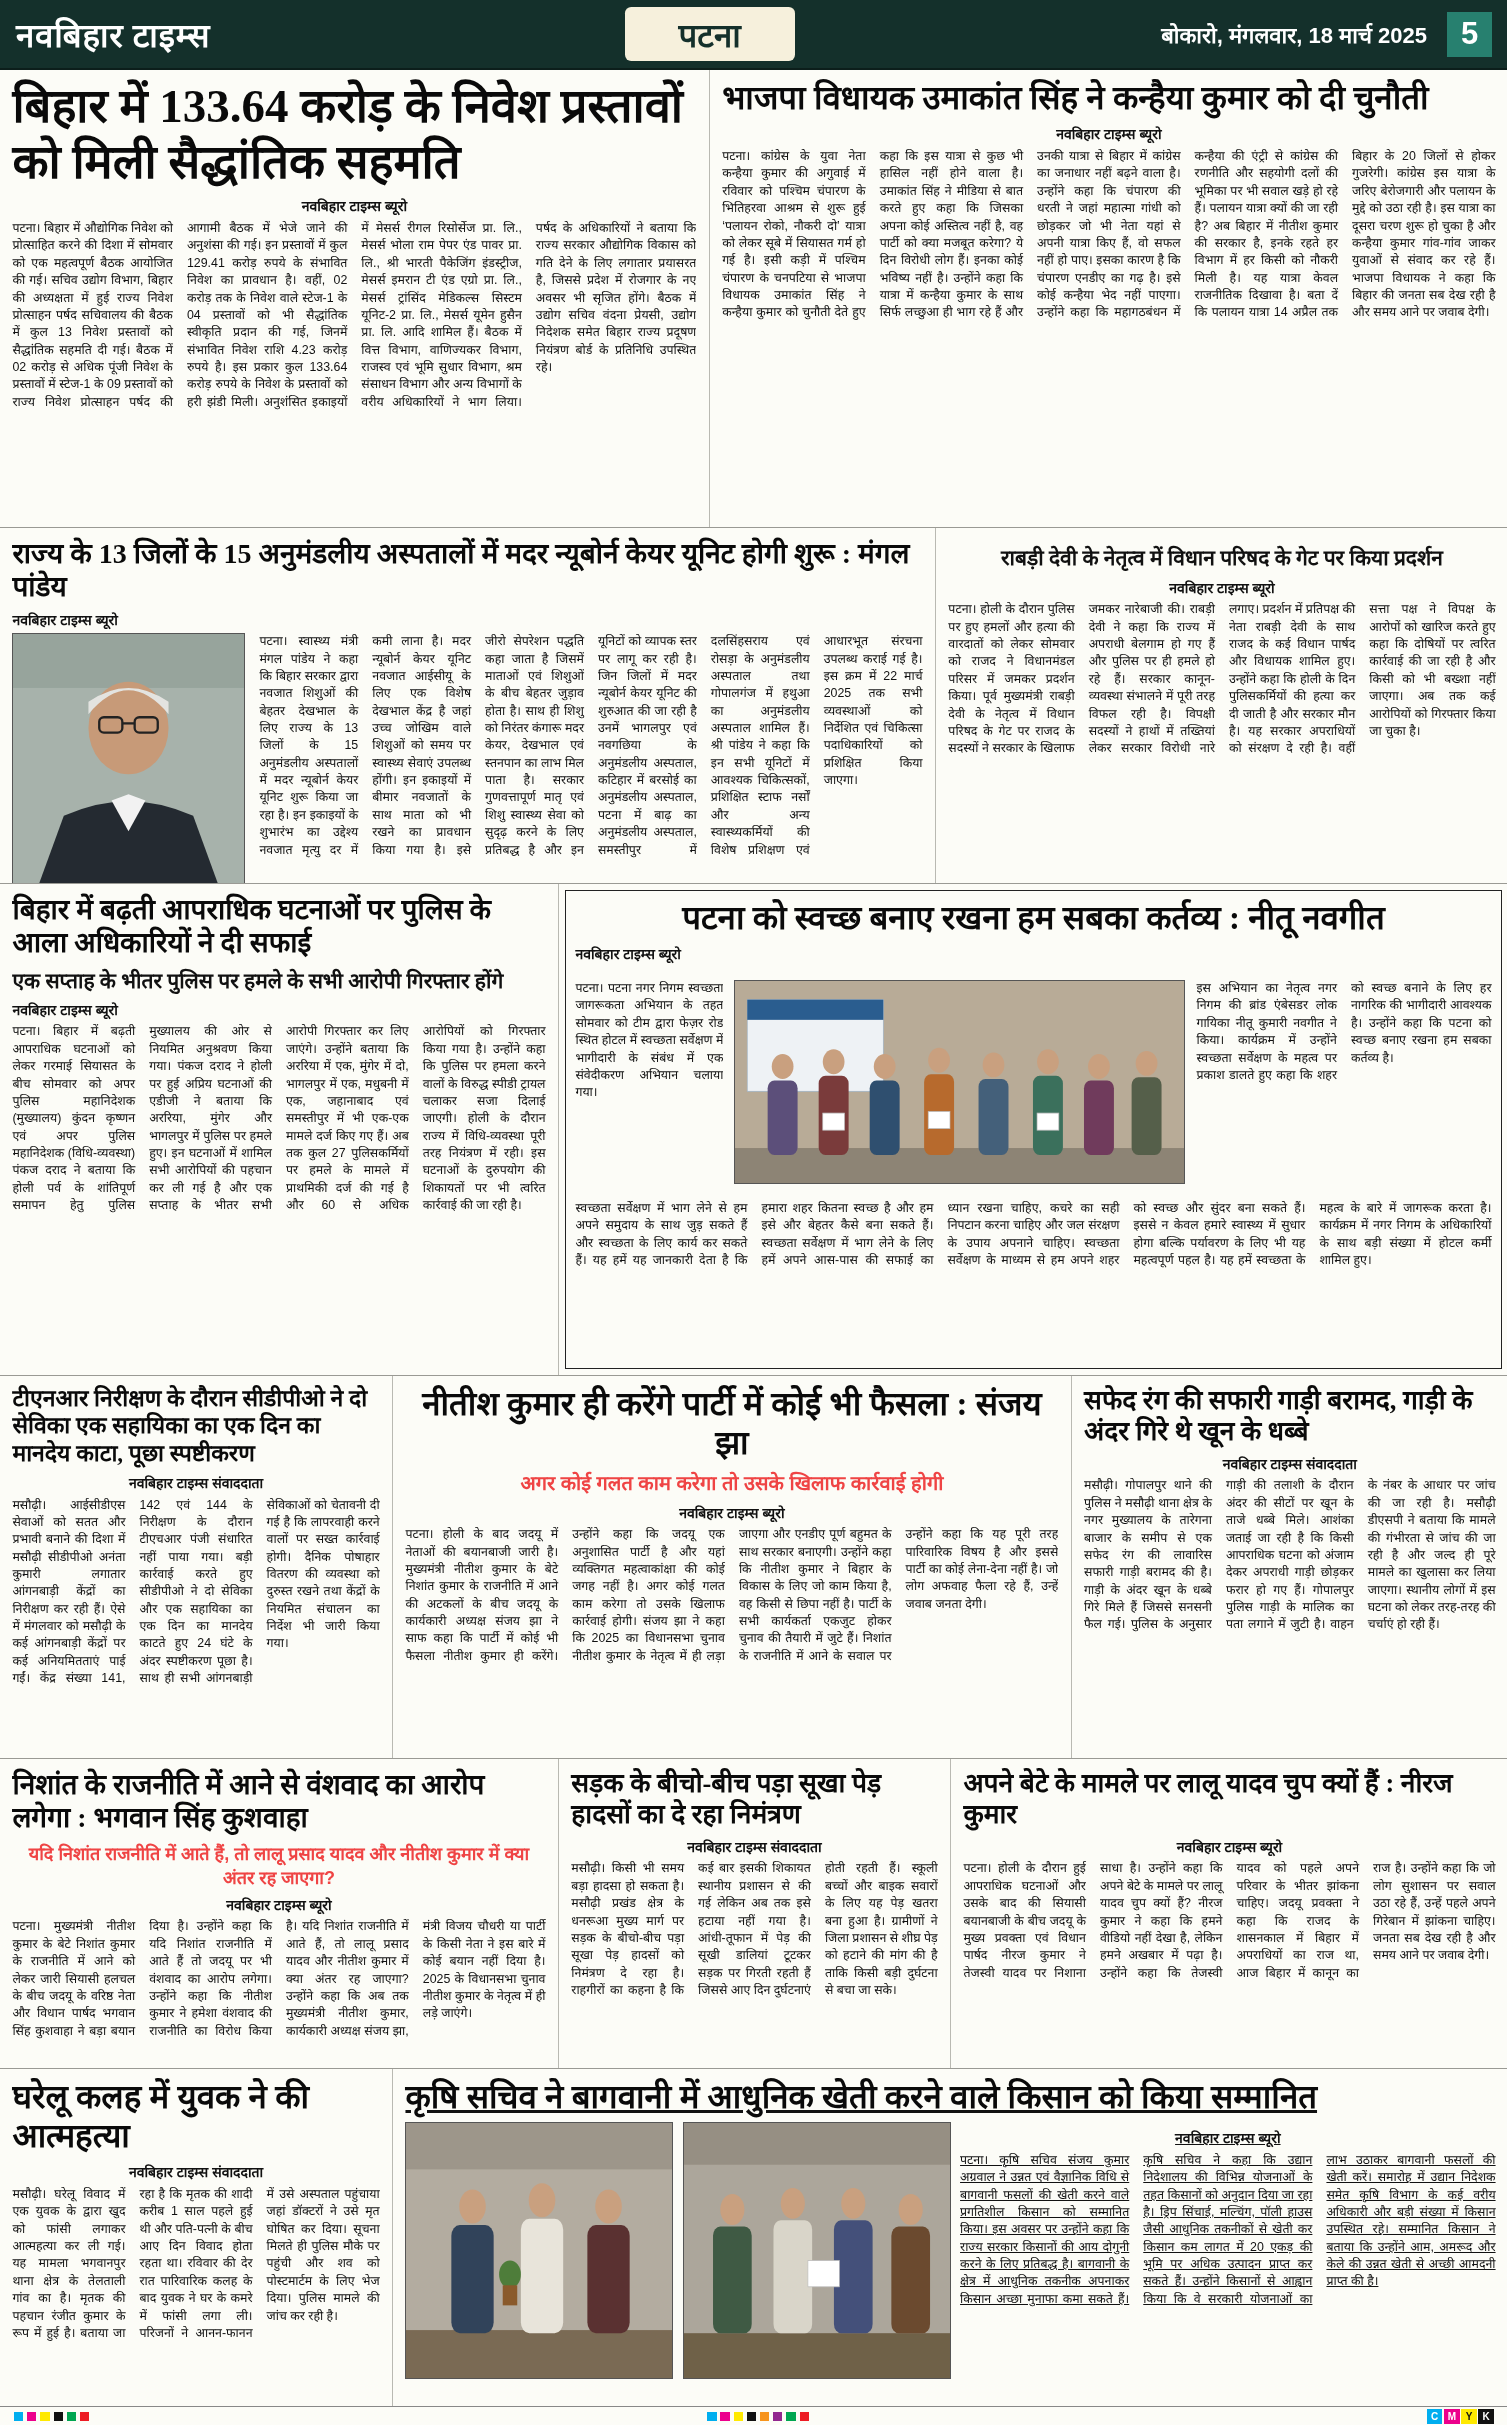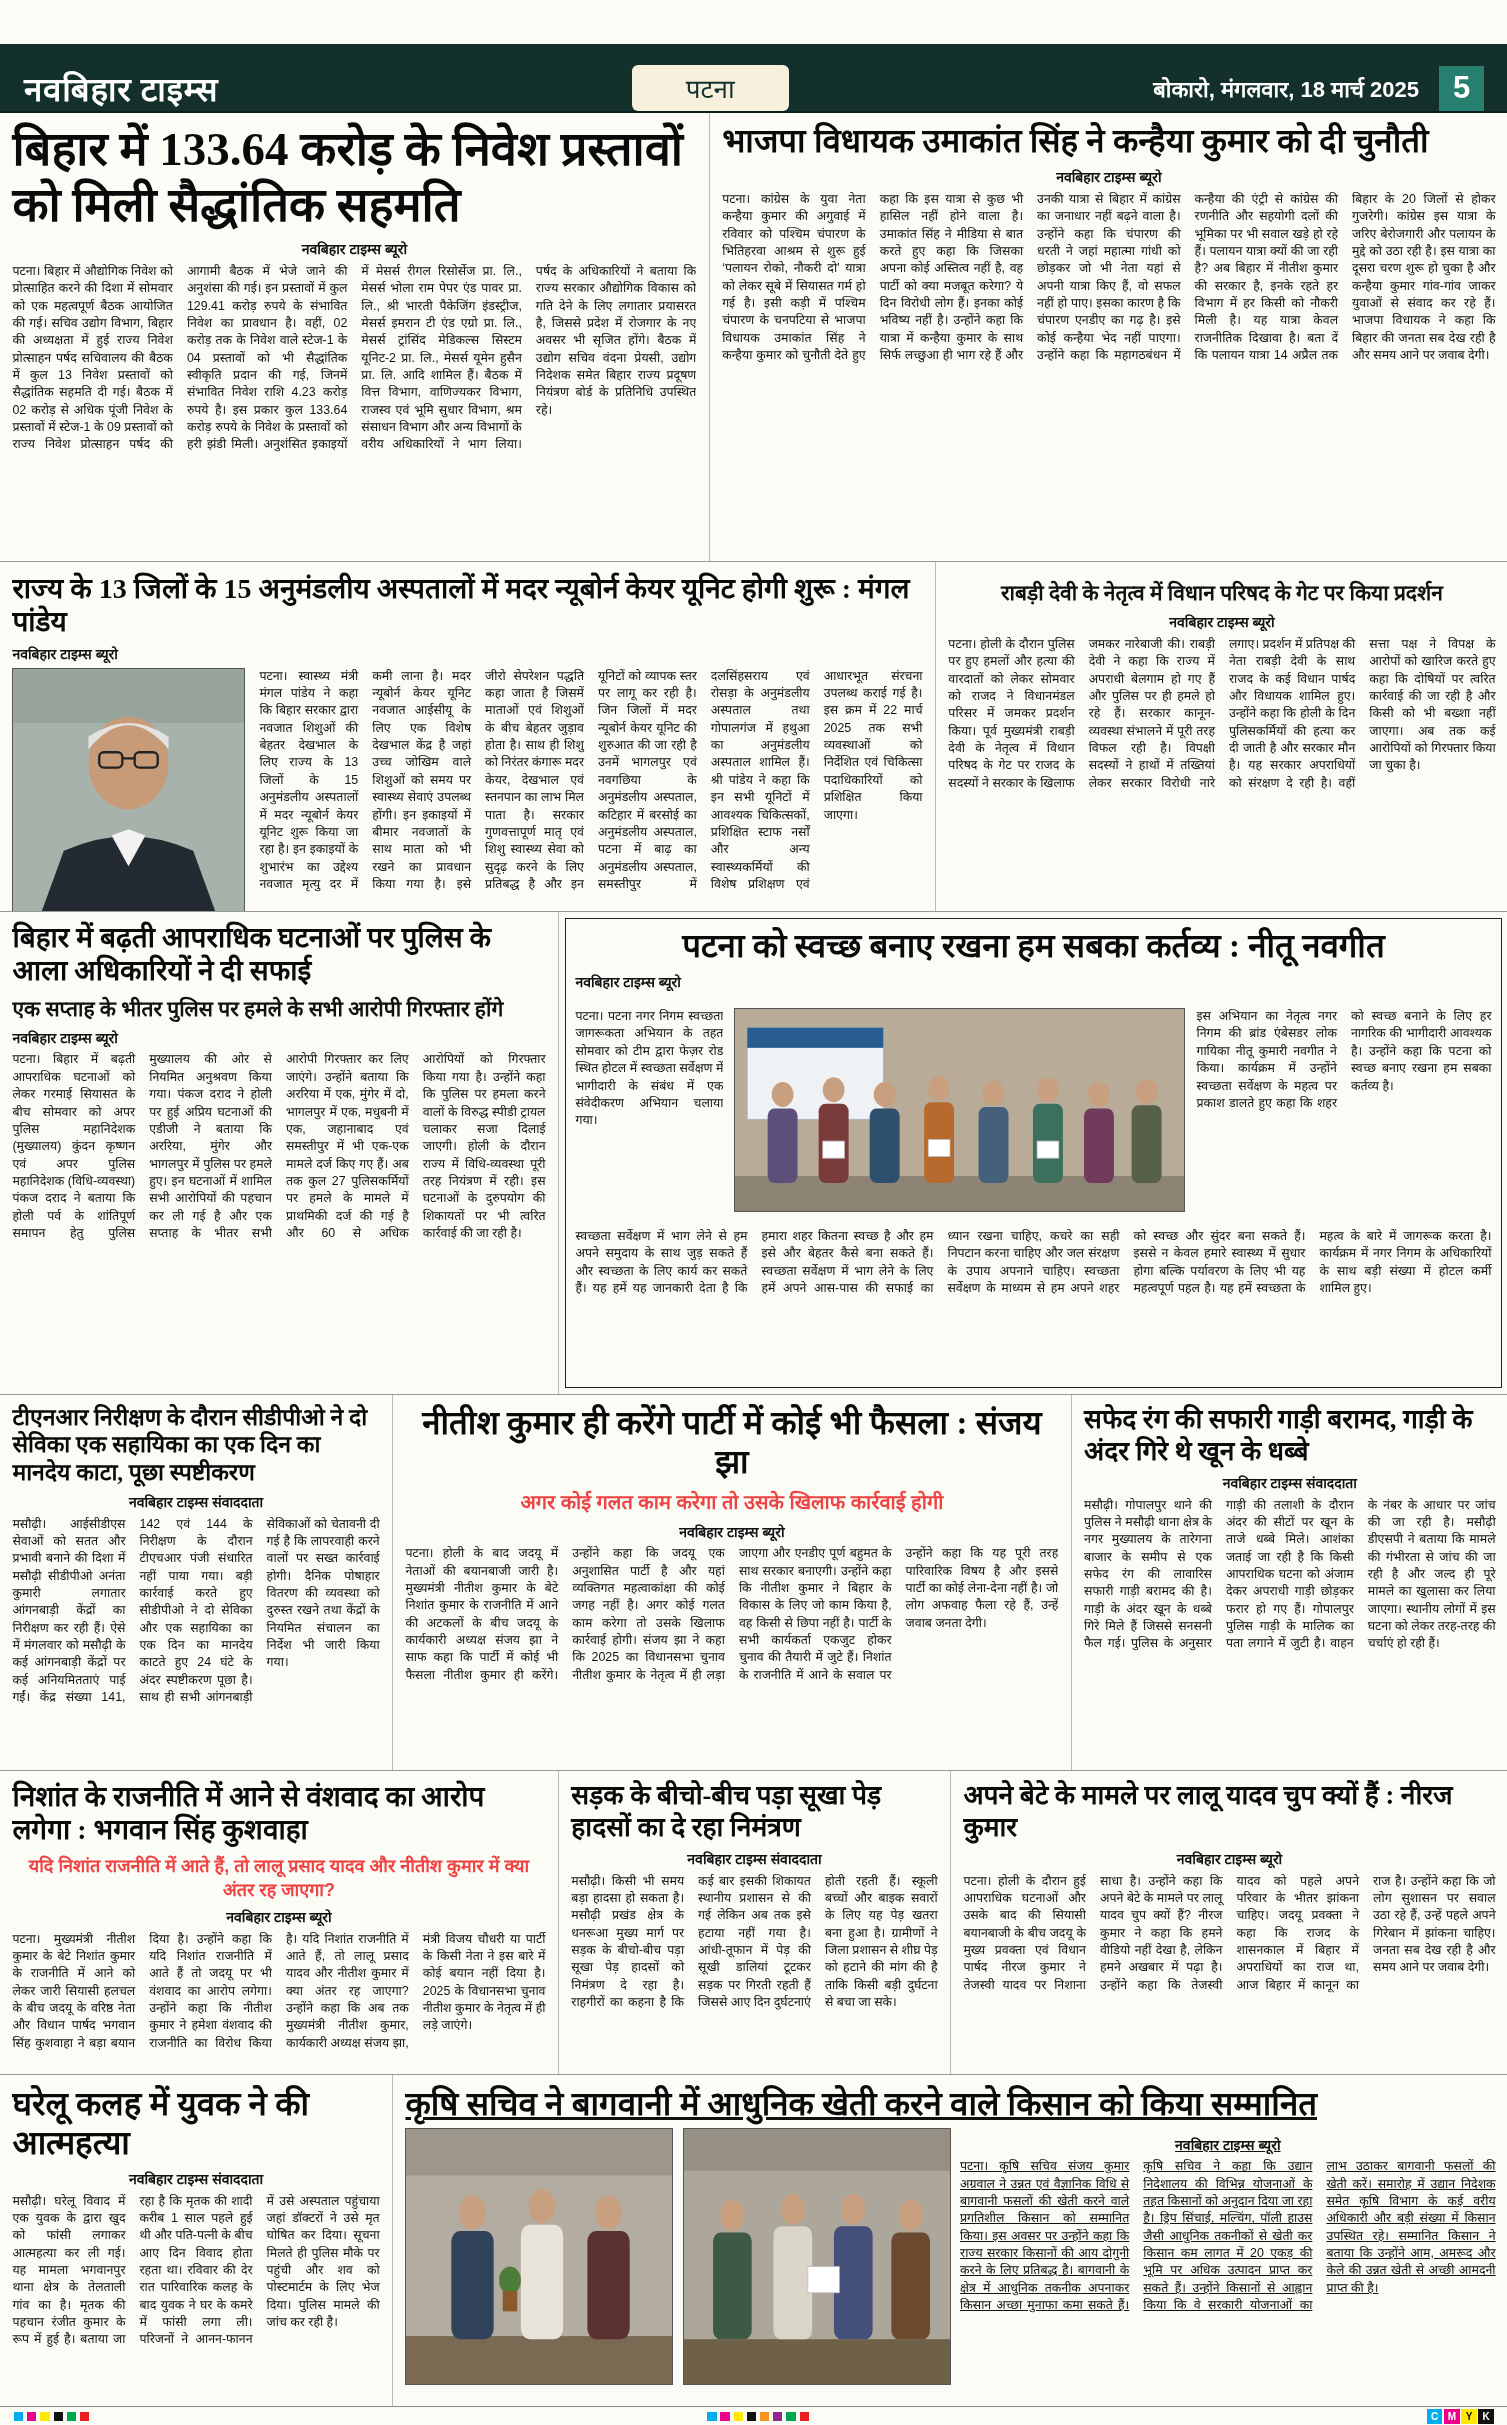--- a/index.html
+++ b/index.html
@@ -3,28 +3,28 @@
 <meta charset="utf-8">
 <style>
   * { margin:0; padding:0; box-sizing:border-box; }
   html,body { background:#dcdcd6; }
   body { font-family:"Liberation Sans","DejaVu Sans",sans-serif; }
   .page { width:1508px; height:2426px; margin:0 auto; background:#fcfcf7; color:#111;
           display:flex; flex-direction:column; overflow:hidden; }
 
   
   .masthead { height:70px; background:#14302b; border-bottom:2.3px solid #0c1e1b;
-              display:flex; align-items:flex-end; padding:0 24px;margin-top:44px; }
+              display:flex; align-items:center; padding:0 16px; }
   .m-left  { width:30%; }
   .m-center{ flex:1; text-align:center; }
   .m-right { width:36%; display:flex; justify-content:flex-end; align-items:center; gap:20px; }
   .paper-name { color:#ffffff; font-size:33px; font-weight:bold; letter-spacing:0.8px;
                 font-family:"Liberation Serif","DejaVu Serif",serif; }
-  .edition-badge { display:inline-block; background:#f6f0dc; color:#14302b; font-size:26px;
-                   font-weight:normal; padding:4.7px 54px; border-radius:6.2px; }
+  .edition-badge { display:inline-block; background:#f6f0dc; color:#14302b; font-size:33px;
+                   font-weight:bold; padding:4.7px 54px; border-radius:6.2px; }
   .date-line { color:#ffffff; font-size:22px; font-weight:bold; }
   .page-num  { width:45px; height:45px; background:#27806f; color:#fff; font-size:31px;
                font-weight:bold; display:flex; align-items:center; justify-content:center; }
 
   
   .row { display:flex; border-top:0.8px solid #9a9a94; overflow:hidden; }
   .r1 { height:457px; border-top:none; }
   .r2 { height:356px; }
   .r3 { height:492px; }
   .r4 { height:383px; }

